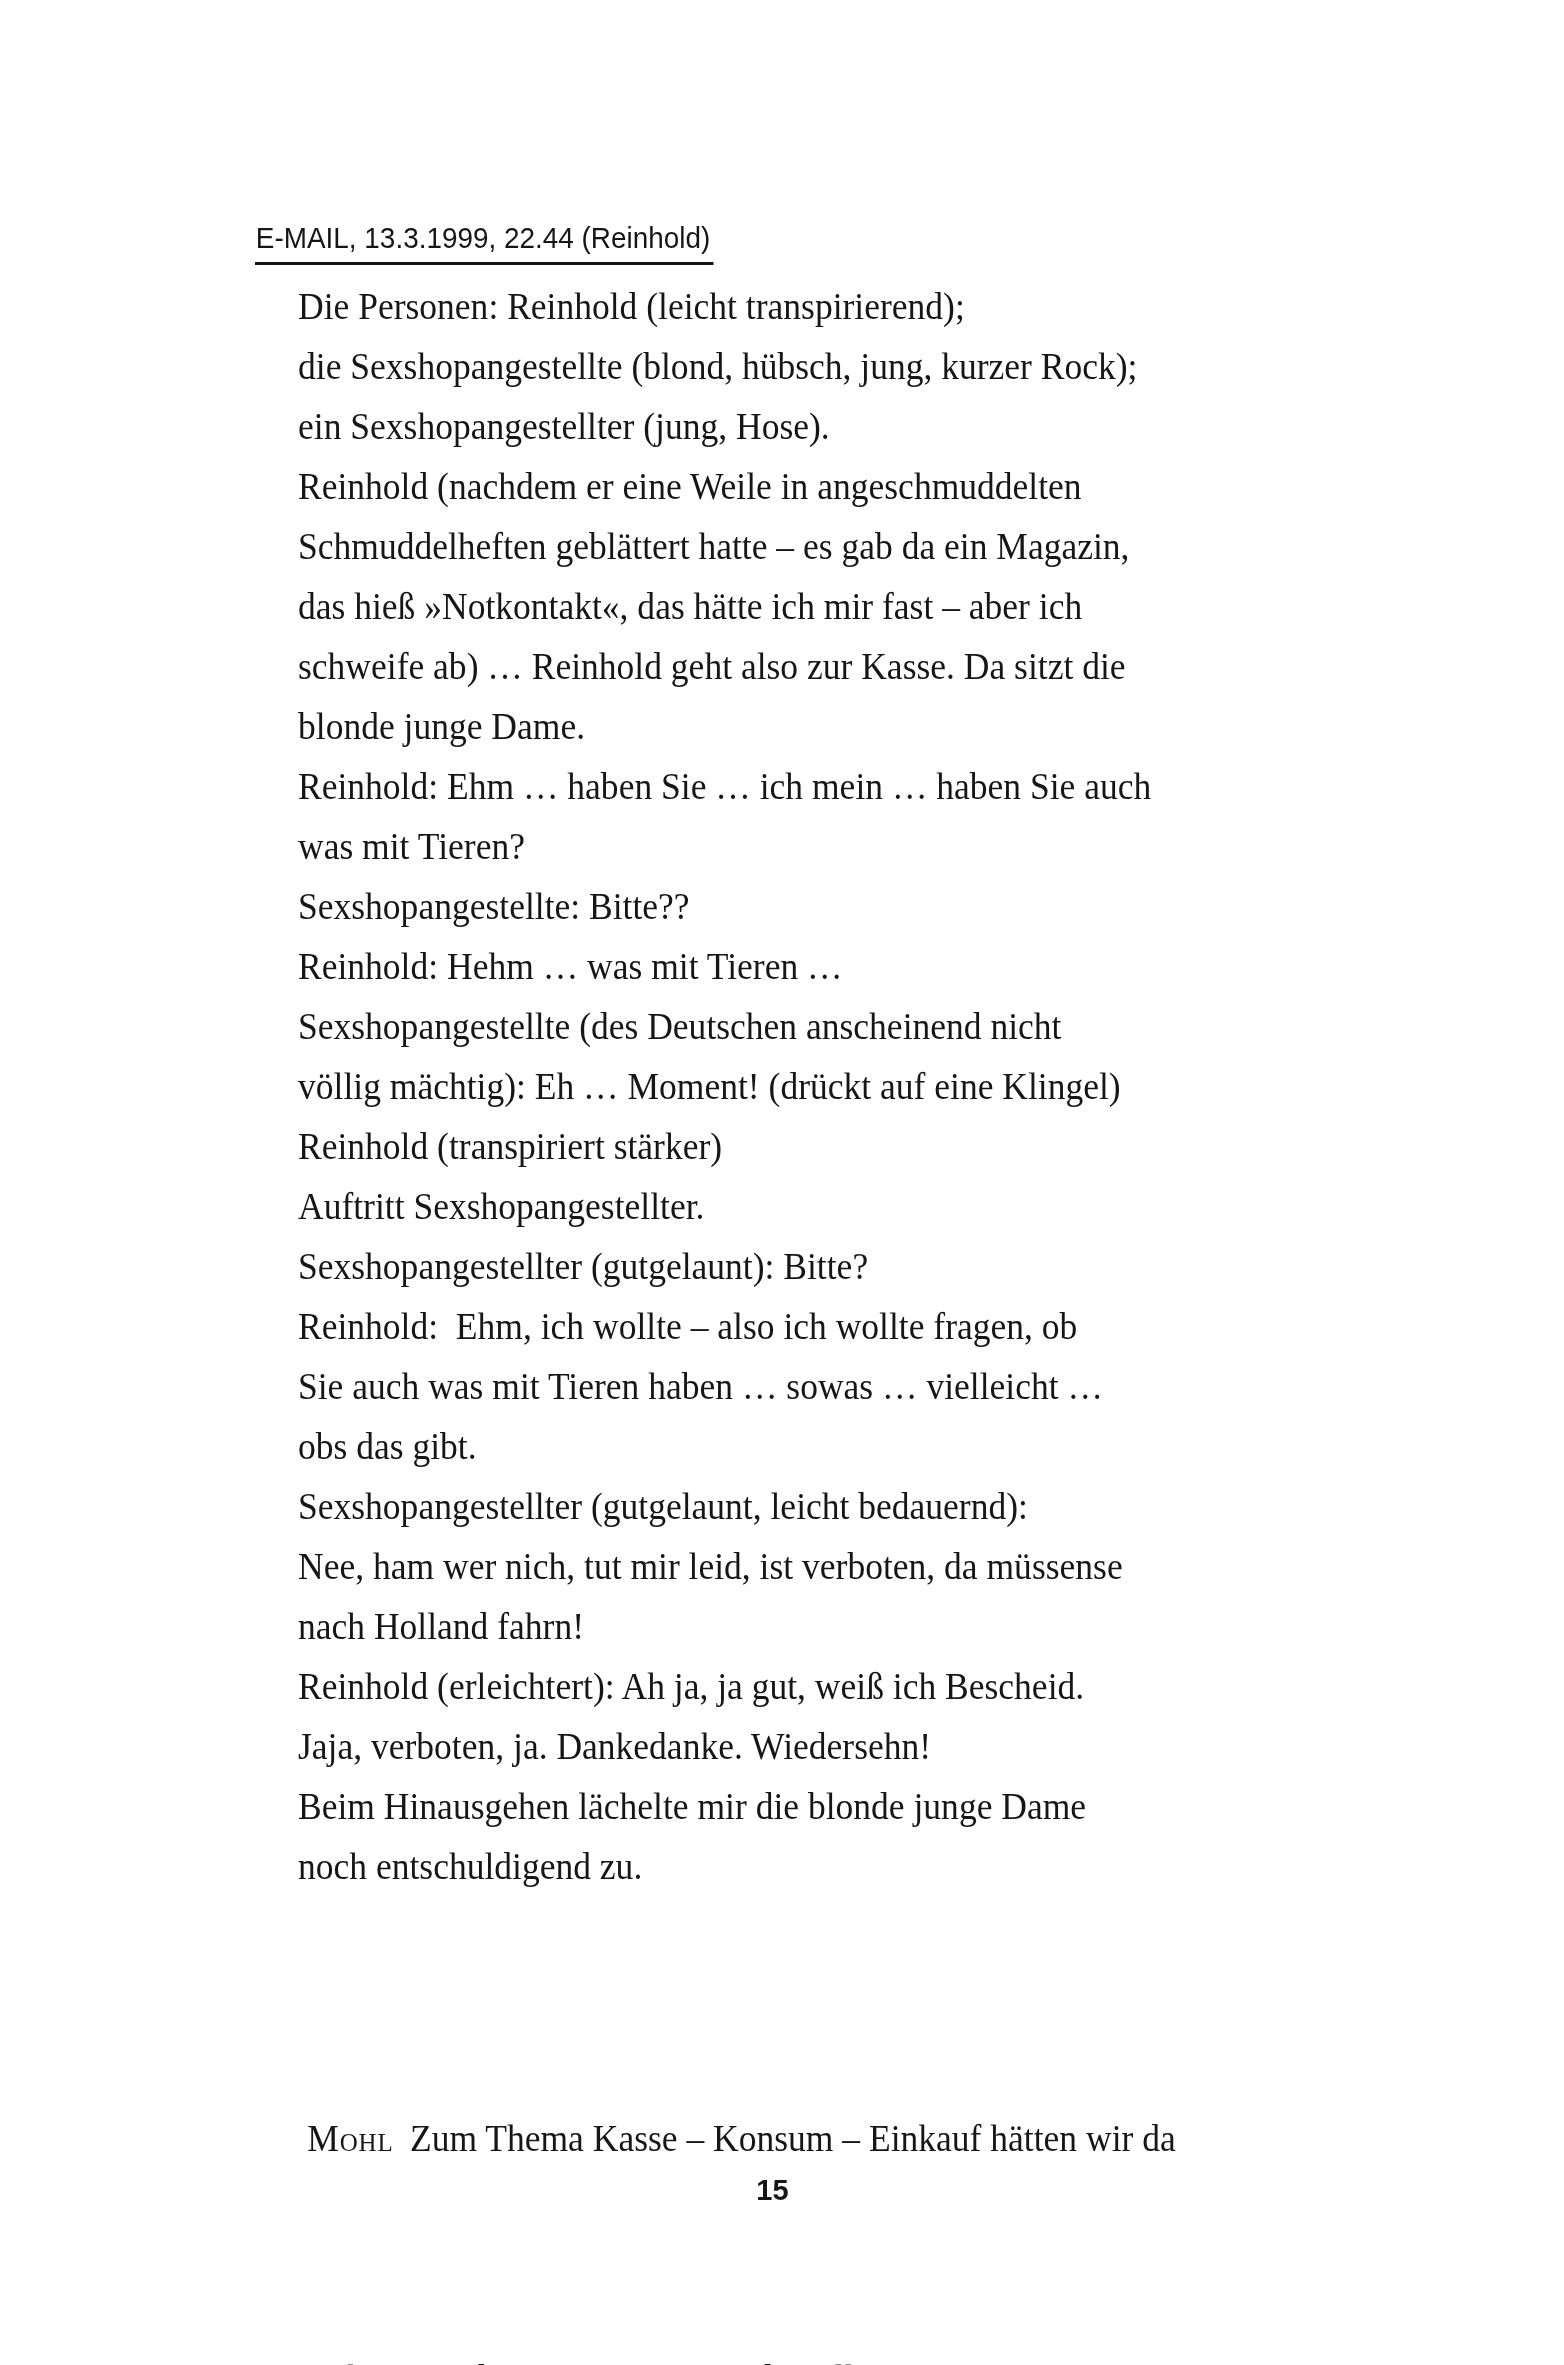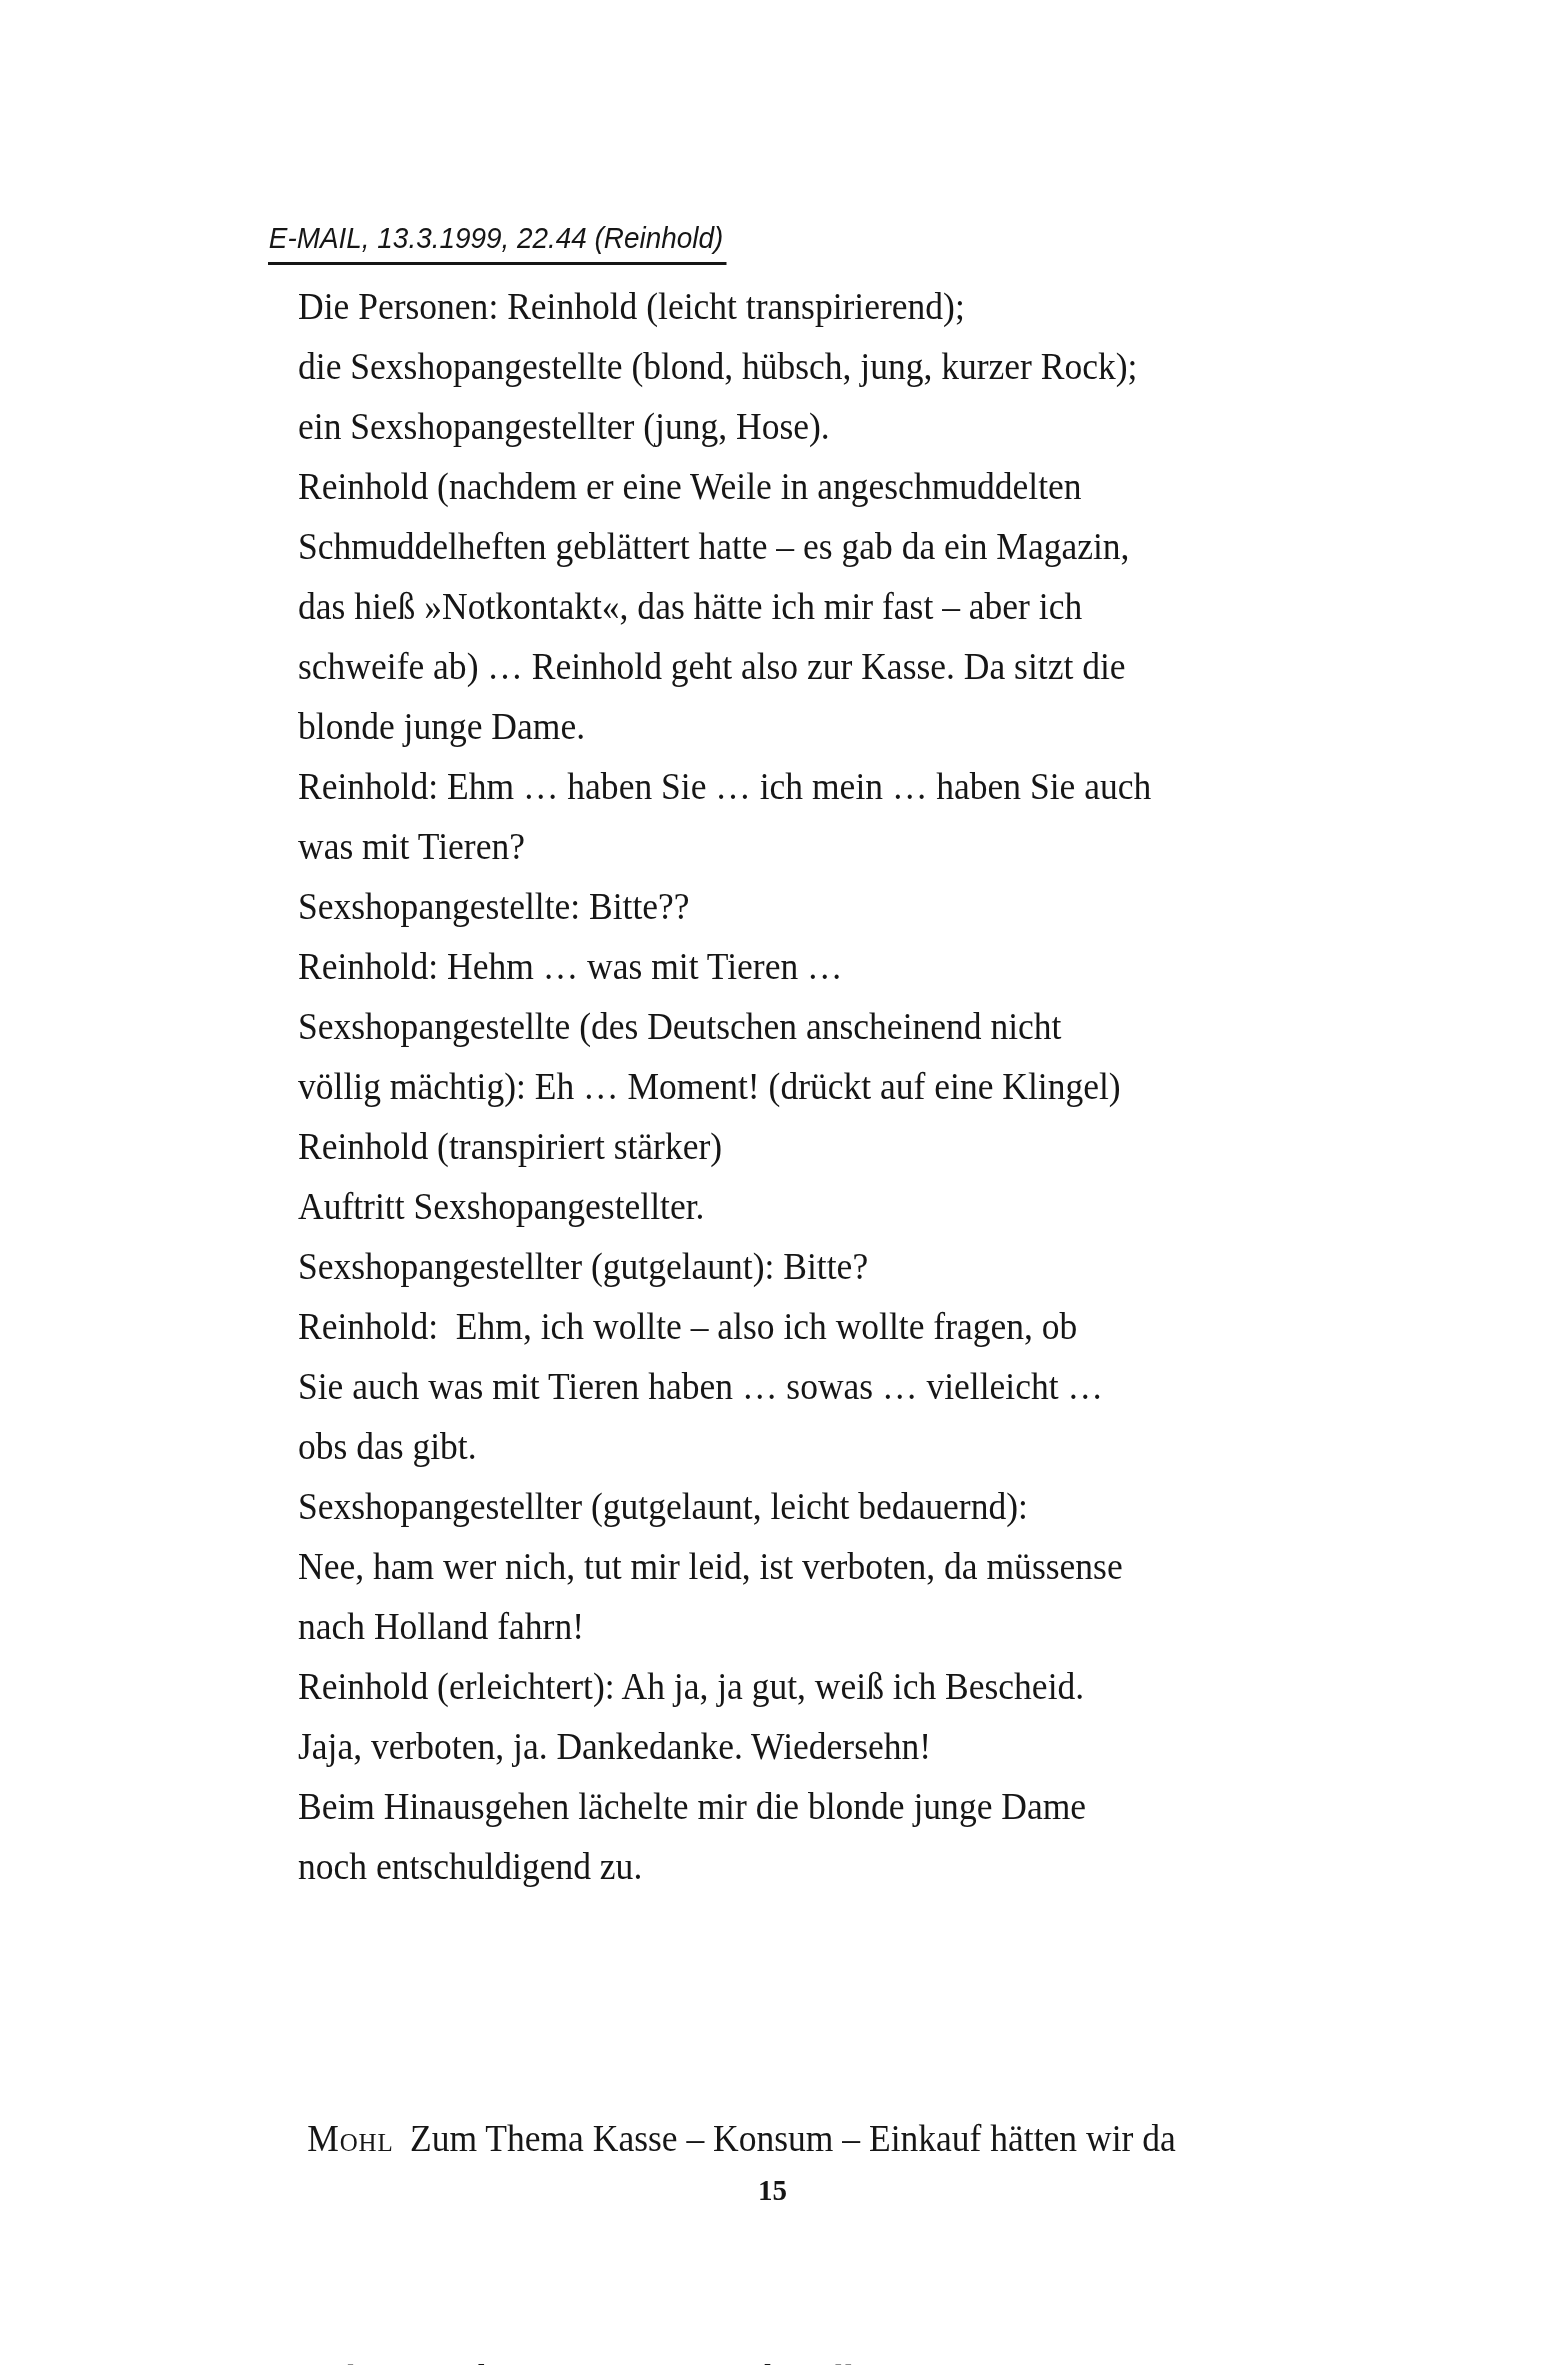--- a/index.html
+++ b/index.html
@@ -15,23 +15,22 @@
     font-family: "Liberation Serif", serif;
   }
   .page {
     position: absolute;
     inset: 0;
     background: #ffffff;
   }
   
   .header {
     position: absolute;
-    left: 268px;
+    left: 255px;
     top: 221px;
-    font-style: italic;
   }
   .header-text {
     display: inline-block;
     font-family: "Liberation Sans", sans-serif;
     font-size: 30px;
     line-height: 1.1;
     color: #161616;
     transform: scaleX(0.93);
     transform-origin: left center;
     border-bottom: 3.3px solid #161616;
@@ -74,21 +73,21 @@
   }
   
   .pagenum-wrap {
     position: absolute;
     left: 252px;
     top: 2174px;
     width: 1041px;
     text-align: center;
   }
   .pagenum {
-    font-family: Liberation Serif, serif;
+    font-family: Liberation Sans, sans-serif;
     font-weight: bold;
     font-size: 29px;
     color: #161616;
   }
 </style>
 </head>
 <body>
 
 <div class="page">
 

